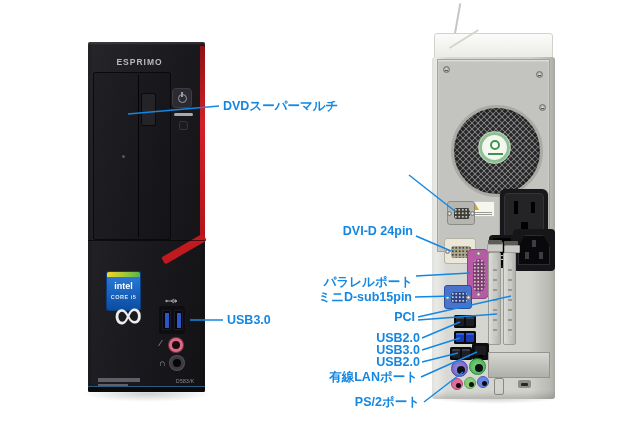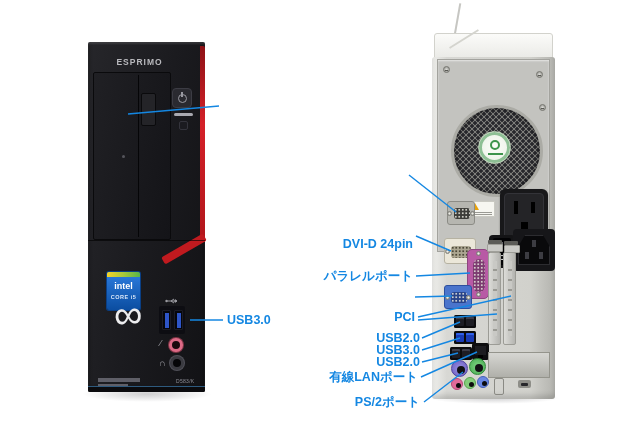--- a/index.html
+++ b/index.html
@@ -286,24 +286,26 @@
       <line x1="418" y1="317" x2="511" y2="296"></line>
       <line x1="418" y1="320" x2="497" y2="314"></line>
       <line x1="422" y1="338" x2="460" y2="322"></line>
       <line x1="422" y1="350" x2="460" y2="338"></line>
       <line x1="422" y1="362" x2="458" y2="353"></line>
       <line x1="421" y1="377" x2="477" y2="352"></line>
       <line x1="424" y1="402" x2="463" y2="372"></line>
     </g>
   </svg>
 
+  <div class="callout" style="left:223px; top:99px;">DVDスーパーマルチ</div>
   <div class="callout" style="left:227px; top:313px;">USB3.0</div>
 
-  <div class="callout right" style="right:227px; top:237px;">DVI-D 24pin</div>
-  <div class="callout right" style="right:227px; top:269px;text-align:right;">パラレルポート</div>
+  <div class="callout right" style="right:227px; top:224px;">DVI-D 24pin</div>
+  <div class="callout right" style="right:227px; top:275px;text-align:right;">パラレルポート</div>
+  <div class="callout right" style="right:228px; top:290px;">ミニD-sub15pin</div>
   <div class="callout right" style="right:225px; top:310px;">PCI</div>
   <div class="callout right" style="right:220px; top:331px;">USB2.0</div>
   <div class="callout right" style="right:220px; top:343px;">USB3.0</div>
   <div class="callout right" style="right:220px; top:355px;">USB2.0</div>
   <div class="callout right" style="right:222px; top:370px;">有線LANポート</div>
   <div class="callout right" style="right:220px; top:395px;">PS/2ポート</div>
 
 </div>
 
 </body></html>

